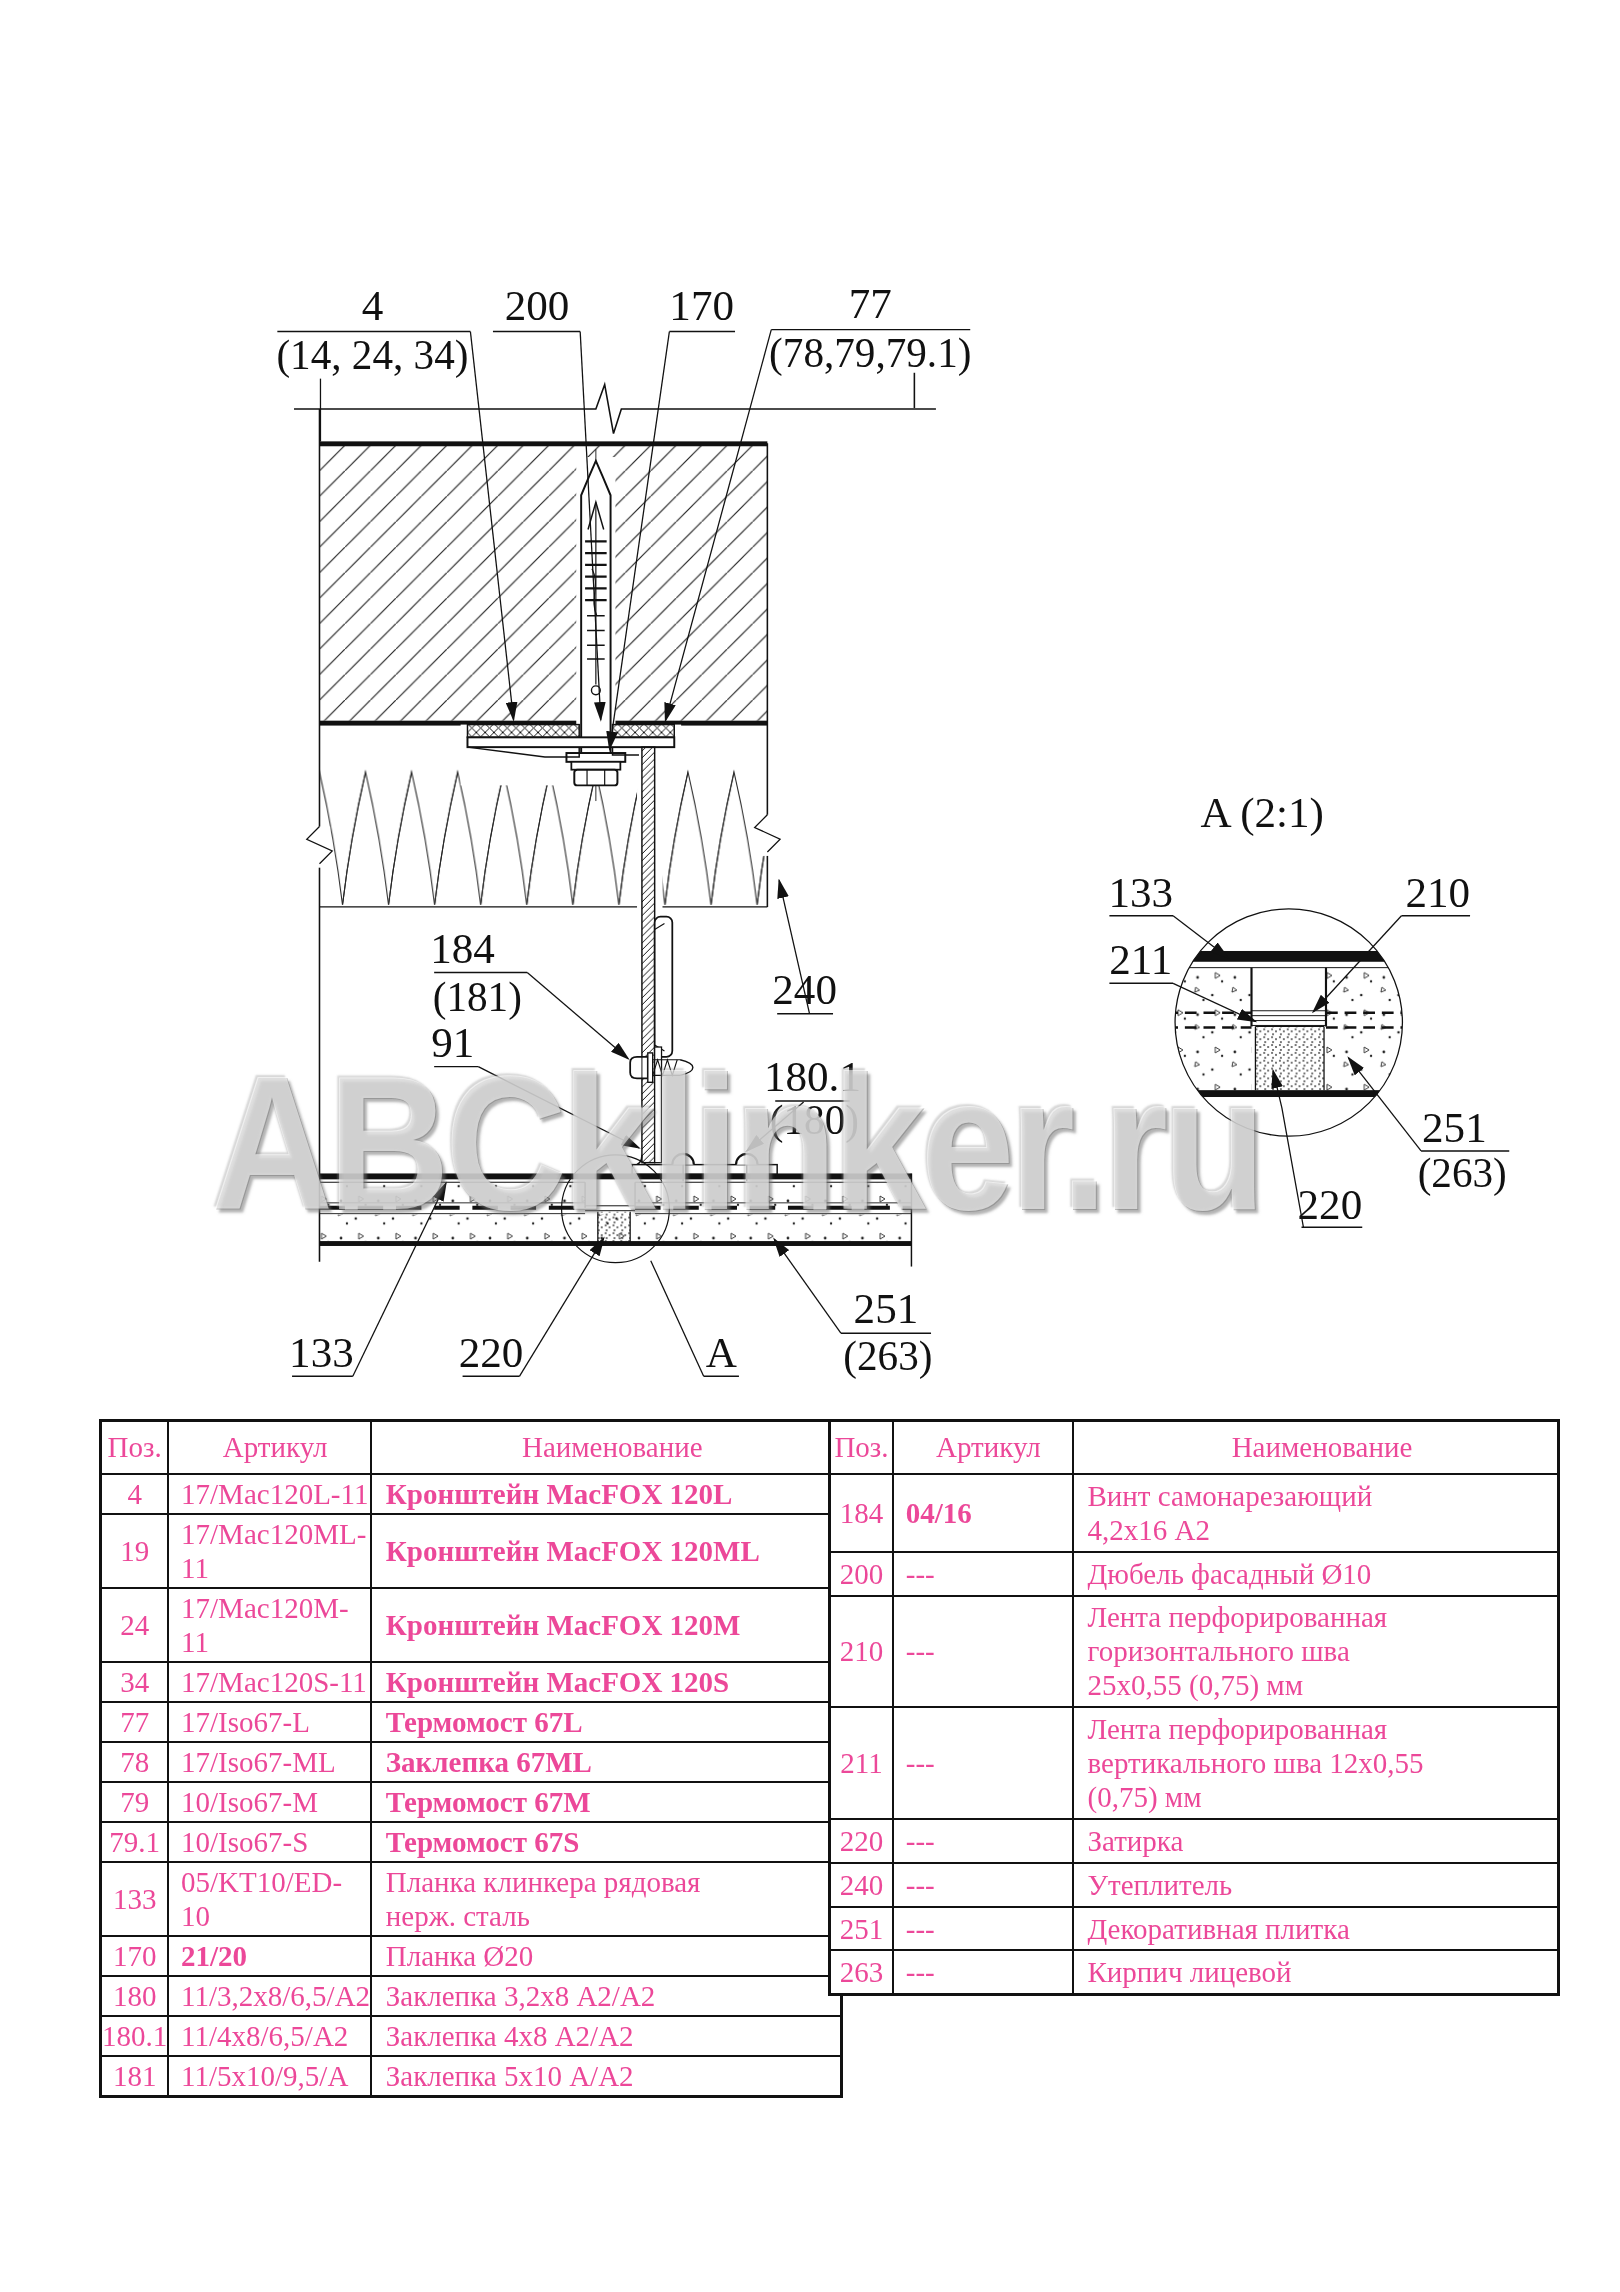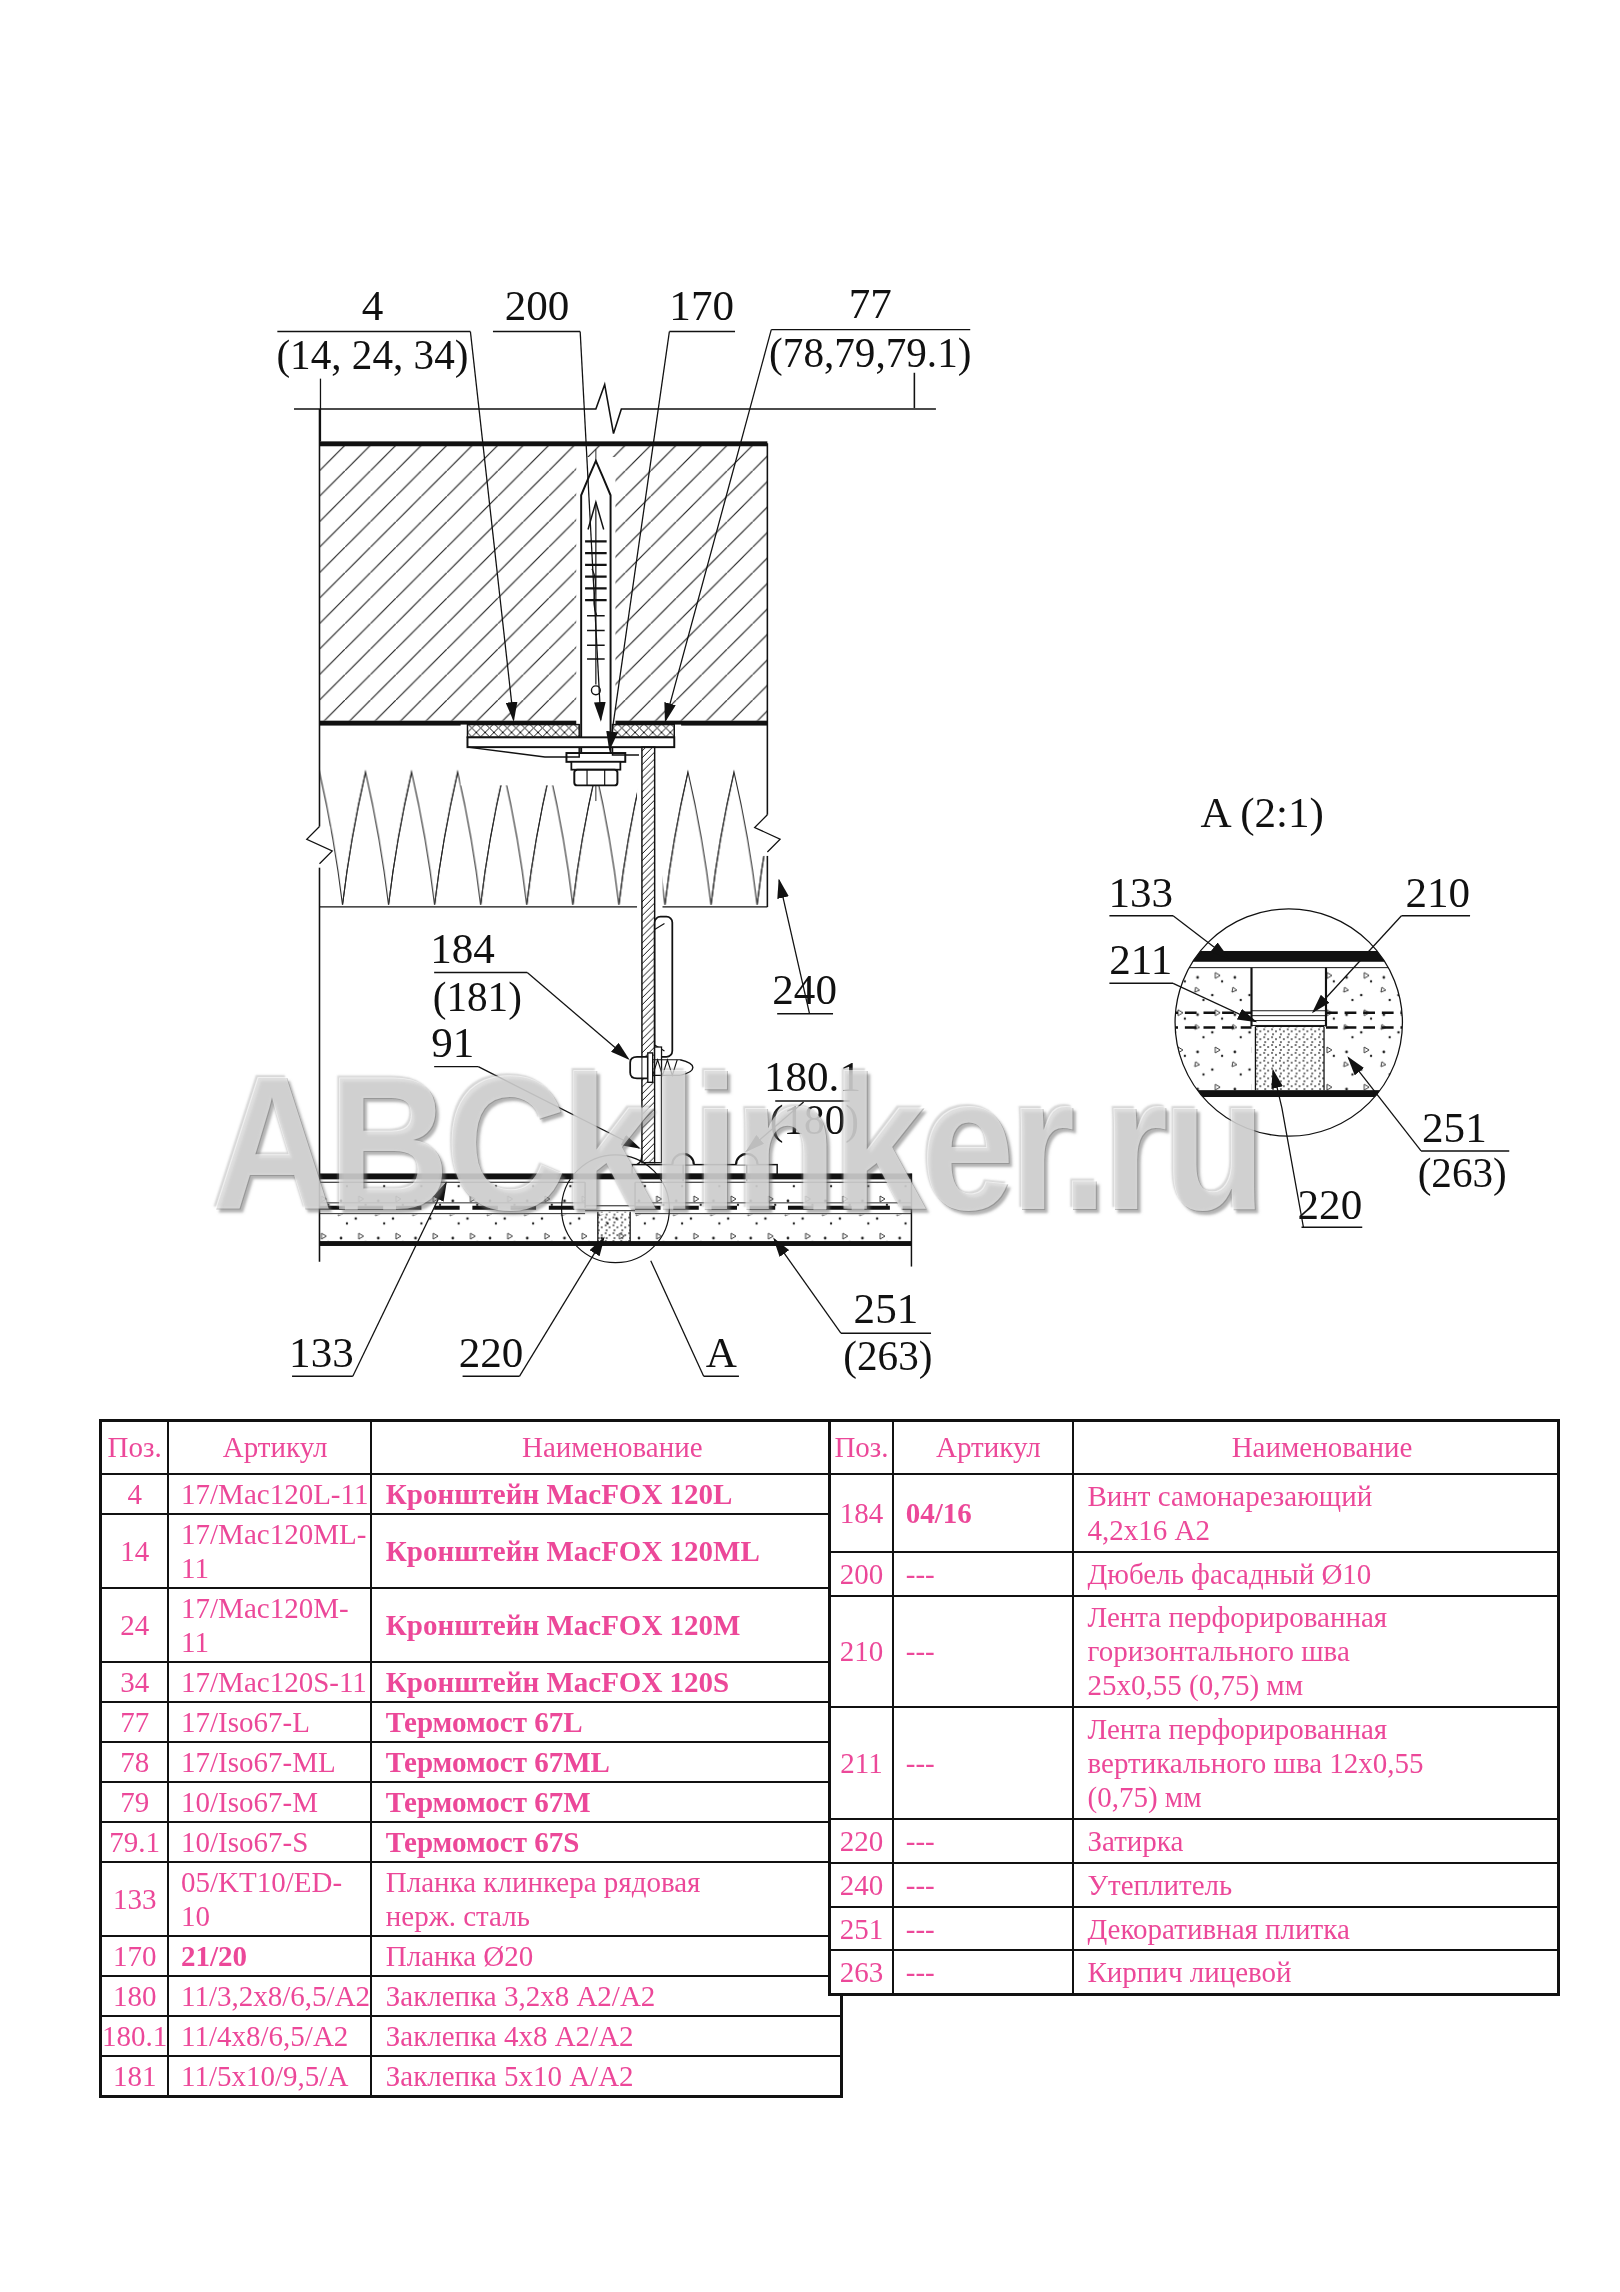--- a/index.html
+++ b/index.html
@@ -247,21 +247,21 @@
           <th class="c-name">Наименование</th>
         </tr>
       </thead>
       <tbody>
         <tr>
           <td class="c-pos">4</td>
           <td class="c-art">17/Mac120L-11</td>
           <td class="c-name b">Кронштейн MacFOX 120L</td>
         </tr>
         <tr>
-          <td class="c-pos">14</td>
+          <td class="c-pos">19</td>
           <td class="c-art">17/Mac120ML-11</td>
           <td class="c-name b">Кронштейн MacFOX 120ML</td>
         </tr>
         <tr>
           <td class="c-pos">24</td>
           <td class="c-art">17/Mac120M-11</td>
           <td class="c-name b">Кронштейн MacFOX 120M</td>
         </tr>
         <tr>
           <td class="c-pos">34</td>
@@ -269,21 +269,21 @@
           <td class="c-name b">Кронштейн MacFOX 120S</td>
         </tr>
         <tr>
           <td class="c-pos">77</td>
           <td class="c-art">17/Iso67-L</td>
           <td class="c-name b">Термомост 67L</td>
         </tr>
         <tr>
           <td class="c-pos">78</td>
           <td class="c-art">17/Iso67-ML</td>
-          <td class="c-name b">Термомост 67ML</td>
+          <td class="c-name b">Заклепка 67ML</td>
         </tr>
         <tr>
           <td class="c-pos">79</td>
           <td class="c-art">10/Iso67-M</td>
           <td class="c-name b">Термомост 67M</td>
         </tr>
         <tr>
           <td class="c-pos">79.1</td>
           <td class="c-art">10/Iso67-S</td>
           <td class="c-name b">Термомост 67S</td>

